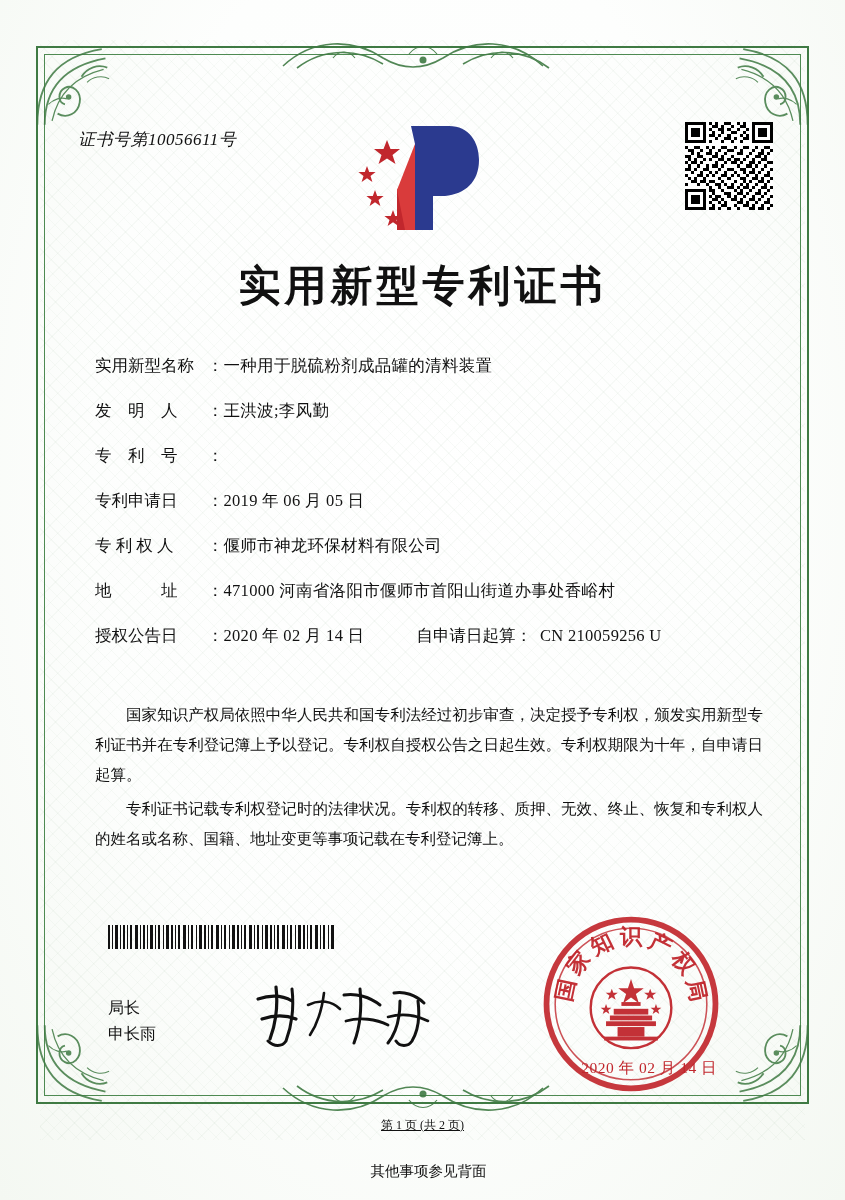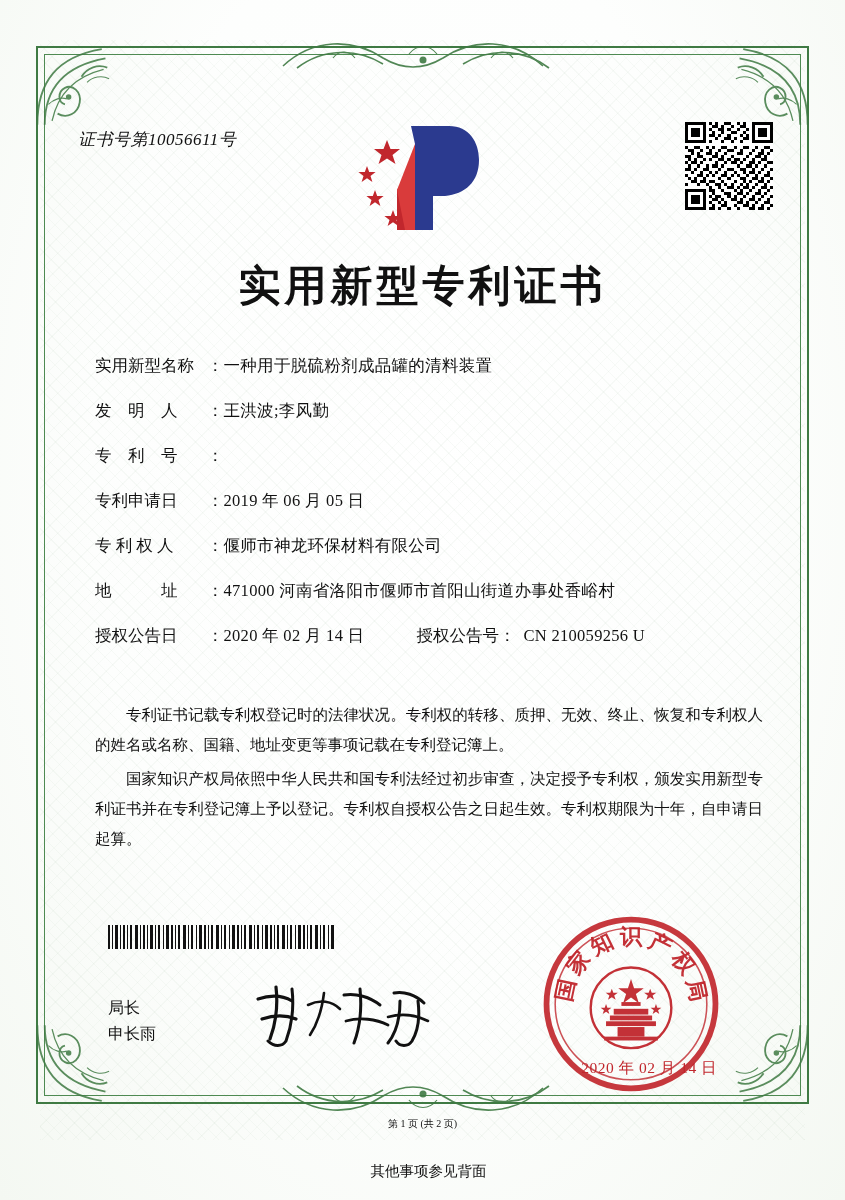--- a/index.html
+++ b/index.html
@@ -111,21 +111,21 @@
     position:absolute;right:118px;top:908px;
     width:192px;height:192px;
   }
   .seal-date{
     position:absolute;right:128px;top:1058px;
     font-size:15.5px;color:#c1272d;letter-spacing:.5px;
   }
 
   .page-num{
     position:absolute;left:0;right:0;top:1117px;text-align:center;
-    font-size:10px;color:#111;
+    font-size:12px;color:#111;text-decoration:underline;
   }
   .footnote{
     position:absolute;left:12px;right:0;top:1162px;text-align:center;
     font-size:14.5px;color:#111;
   }
 </style>
 </head>
 <body>
 
 <div class="page">
@@ -481,29 +481,29 @@
     </div>
     <div class="frow">
       <span class="flabel">地　　　址</span>
       <span class="fcolon">：</span>
       <span class="fval">471000 河南省洛阳市偃师市首阳山街道办事处香峪村</span>
     </div>
     <div class="frow two">
       <span class="flabel">授权公告日</span>
       <span class="fcolon">：</span>
       <span class="fval">2020 年 02 月 14 日</span>
-      <span class="flabel second-label">授权公告号</span>
+      <span class="flabel second-label">自申请日起算</span>
       <span class="fcolon">：</span>
       <span class="fval second-val">CN 210059256 U</span>
     </div>
   </div>
 
   <div class="para">
+    <p>国家知识产权局依照中华人民共和国专利法经过初步审查，决定授予专利权，颁发实用新型专利证书并在专利登记簿上予以登记。专利权自授权公告之日起生效。专利权期限为十年，自申请日起算。</p>
     <p>专利证书记载专利权登记时的法律状况。专利权的转移、质押、无效、终止、恢复和专利权人的姓名或名称、国籍、地址变更等事项记载在专利登记簿上。</p>
-    <p>国家知识产权局依照中华人民共和国专利法经过初步审查，决定授予专利权，颁发实用新型专利证书并在专利登记簿上予以登记。专利权自授权公告之日起生效。专利权期限为十年，自申请日起算。</p>
   </div>
 
   <svg class="barcode" viewBox="0 0 228 24" shape-rendering="crispEdges">
     <g fill="#111">
       <rect x="0" y="0" width="2" height="24"></rect>
         <rect x="4" y="0" width="1" height="24"></rect>
       <rect x="7" y="0" width="3" height="24"></rect>
         <rect x="12" y="0" width="1" height="24"></rect>
       <rect x="15" y="0" width="2" height="24"></rect>
         <rect x="19" y="0" width="1" height="24"></rect>

